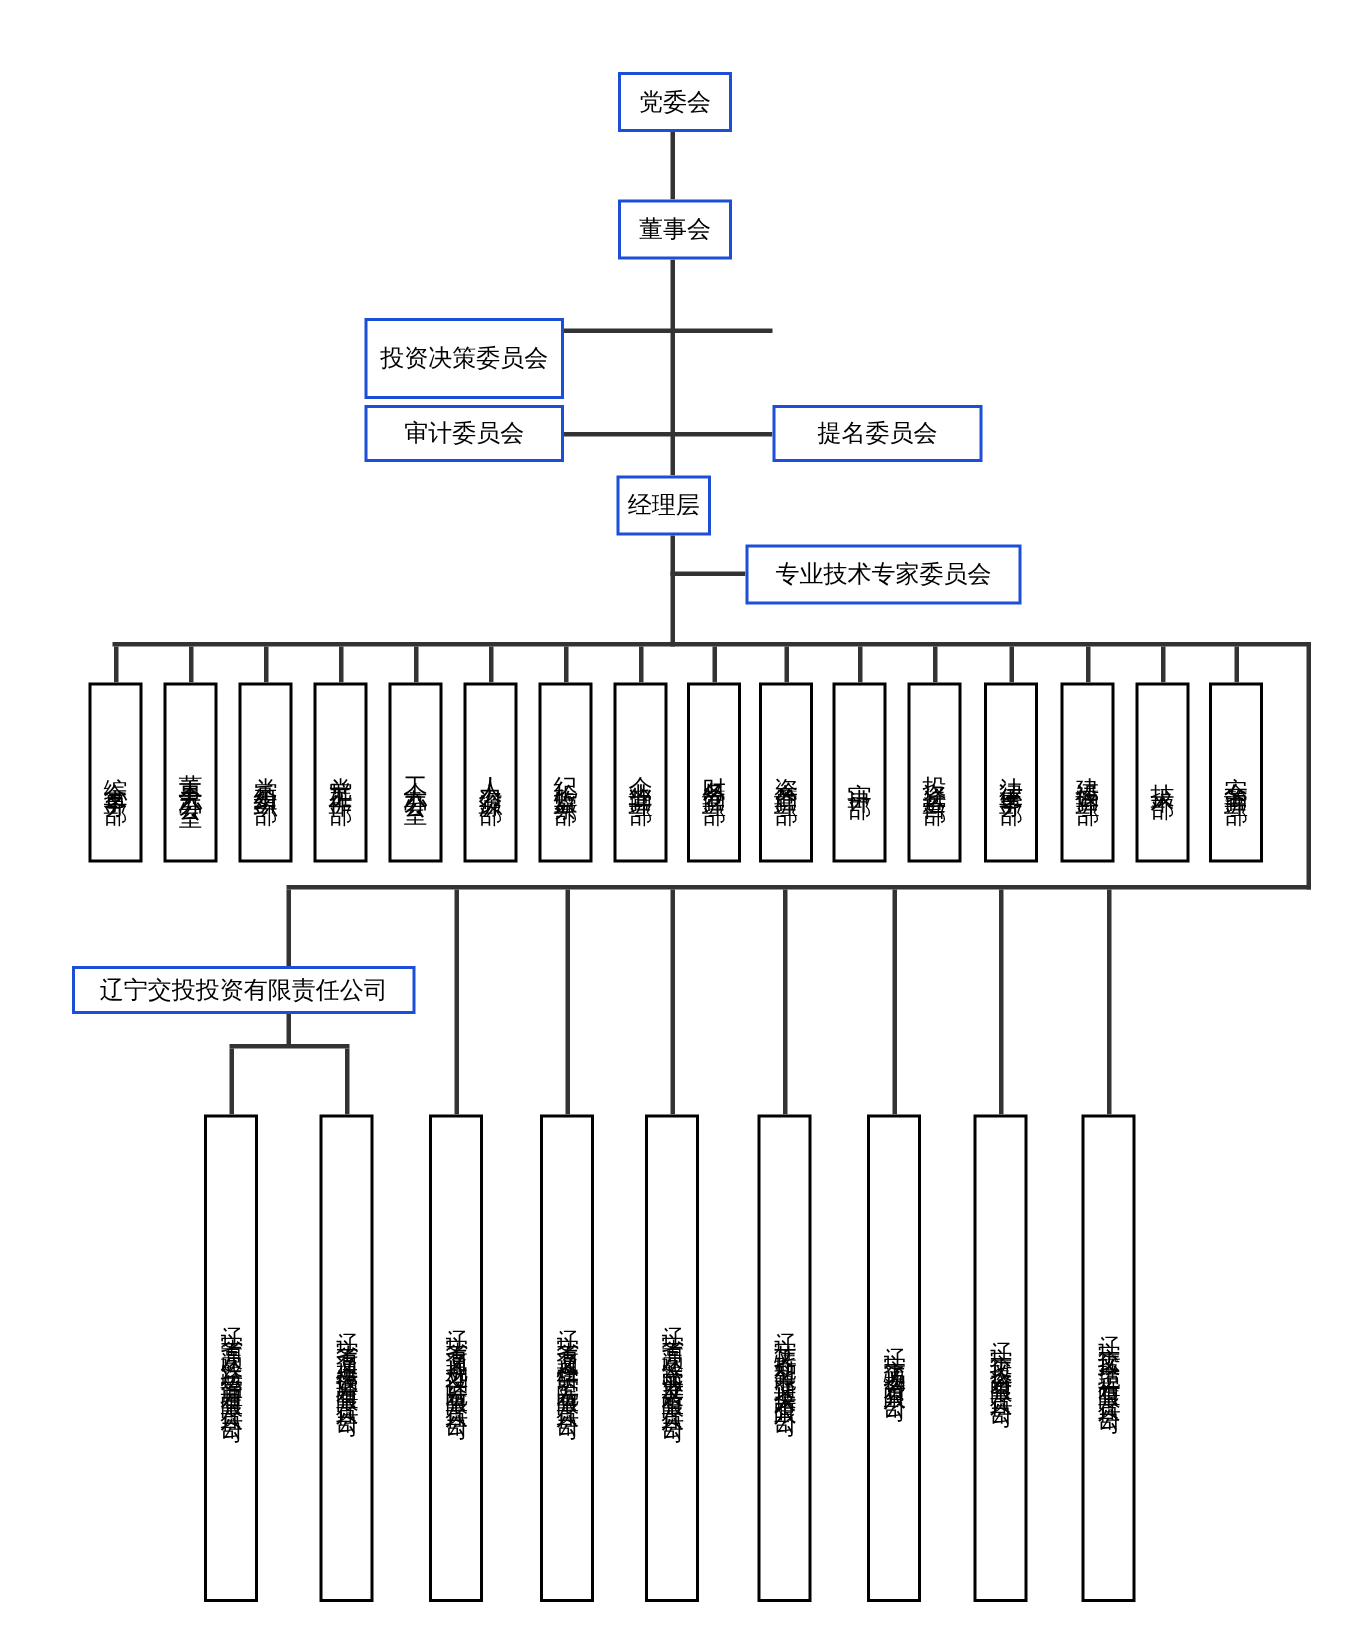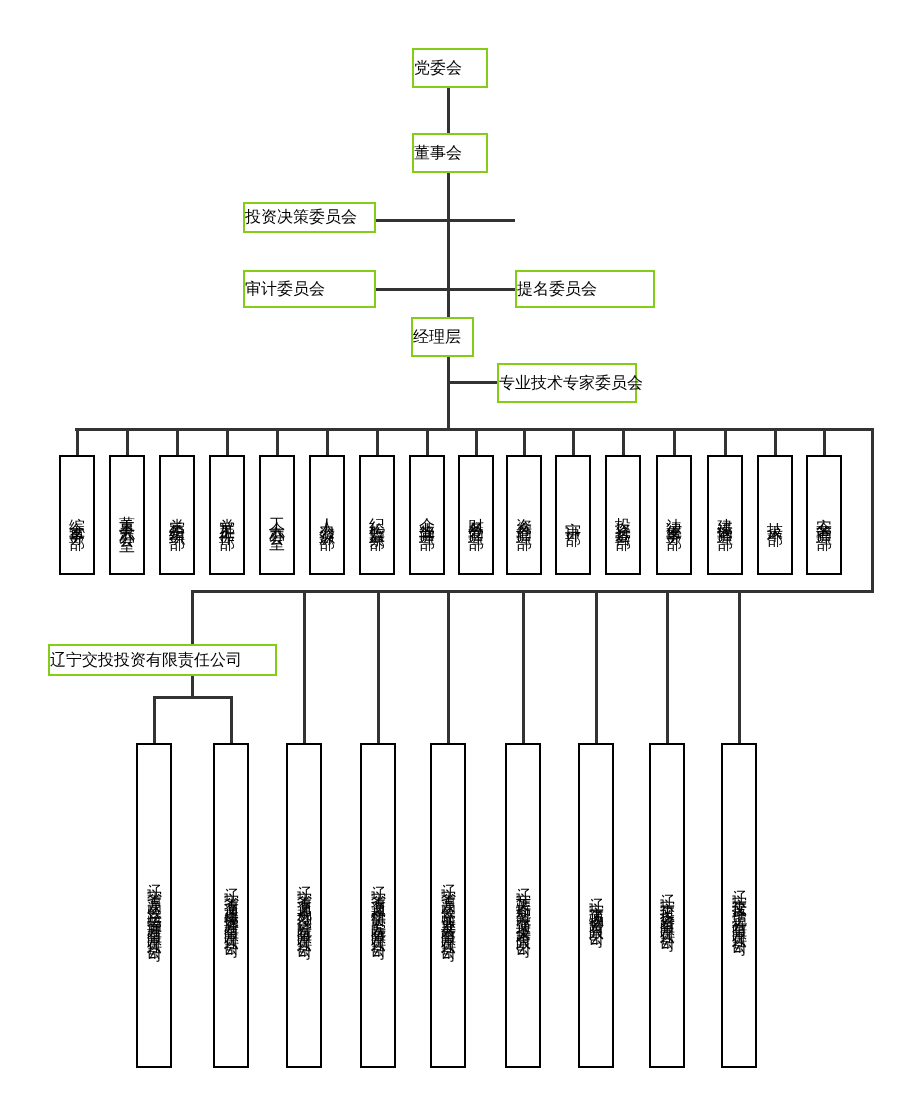--- a/index.html
+++ b/index.html
@@ -13,25 +13,25 @@
     position: relative;
     width: 906px;
     height: 1098px;
     background: #ffffff;
     overflow: hidden;
   }
   
   .hbox {
     position: absolute;
     box-sizing: border-box;
-    border: 2px solid #84cc16;
+    border: 2px solid #1d4ed8;
     background: #ffffff;
     display: flex;
     align-items: center;
-    justify-content: flex-start;
+    justify-content: center;
     font-size: 16px;
     white-space: nowrap;
   }
   
   .vbox {
     position: absolute;
     box-sizing: border-box;
     border: 2px solid #000000;
     background: #ffffff;
     display: flex;
@@ -112,34 +112,34 @@
   <div class="vline" style="left:665.5px;top:593px;height:150px"></div>
   <div class="vline" style="left:737.5px;top:593px;height:150px"></div>
 
   <div class="hbox" style="left:412px;top:48px;width:76px;height:40px">
     <span>党委会</span>
   </div>
   <div class="hbox" style="left:412px;top:133px;width:76px;height:40px">
     <span>董事会</span>
   </div>
 
-  <div class="hbox" style="left:243px;top:202px;width:133px;height:31px">
+  <div class="hbox" style="left:243px;top:212px;width:133px;height:54px">
     <span>投资决策委员会</span>
   </div>
   <div class="hbox" style="left:243px;top:270px;width:133px;height:38px">
     <span>审计委员会</span>
   </div>
   <div class="hbox" style="left:515px;top:270px;width:140px;height:38px">
     <span>提名委员会</span>
   </div>
 
   <div class="hbox" style="left:411px;top:317px;width:63px;height:40px">
     <span>经理层</span>
   </div>
-  <div class="hbox" style="left:497px;top:363px;width:140px;height:40px">
+  <div class="hbox" style="left:497px;top:363px;width:184px;height:40px">
     <span>专业技术专家委员会</span>
   </div>
 
   <div class="vbox" style="left:59px;top:455px;width:36px;height:120px">
       <span class="vtext">综合事务部</span>
     </div>
   <div class="vbox" style="left:109px;top:455px;width:36px;height:120px">
       <span class="vtext">董事会办公室</span>
     </div>
   <div class="vbox" style="left:159px;top:455px;width:36px;height:120px">

